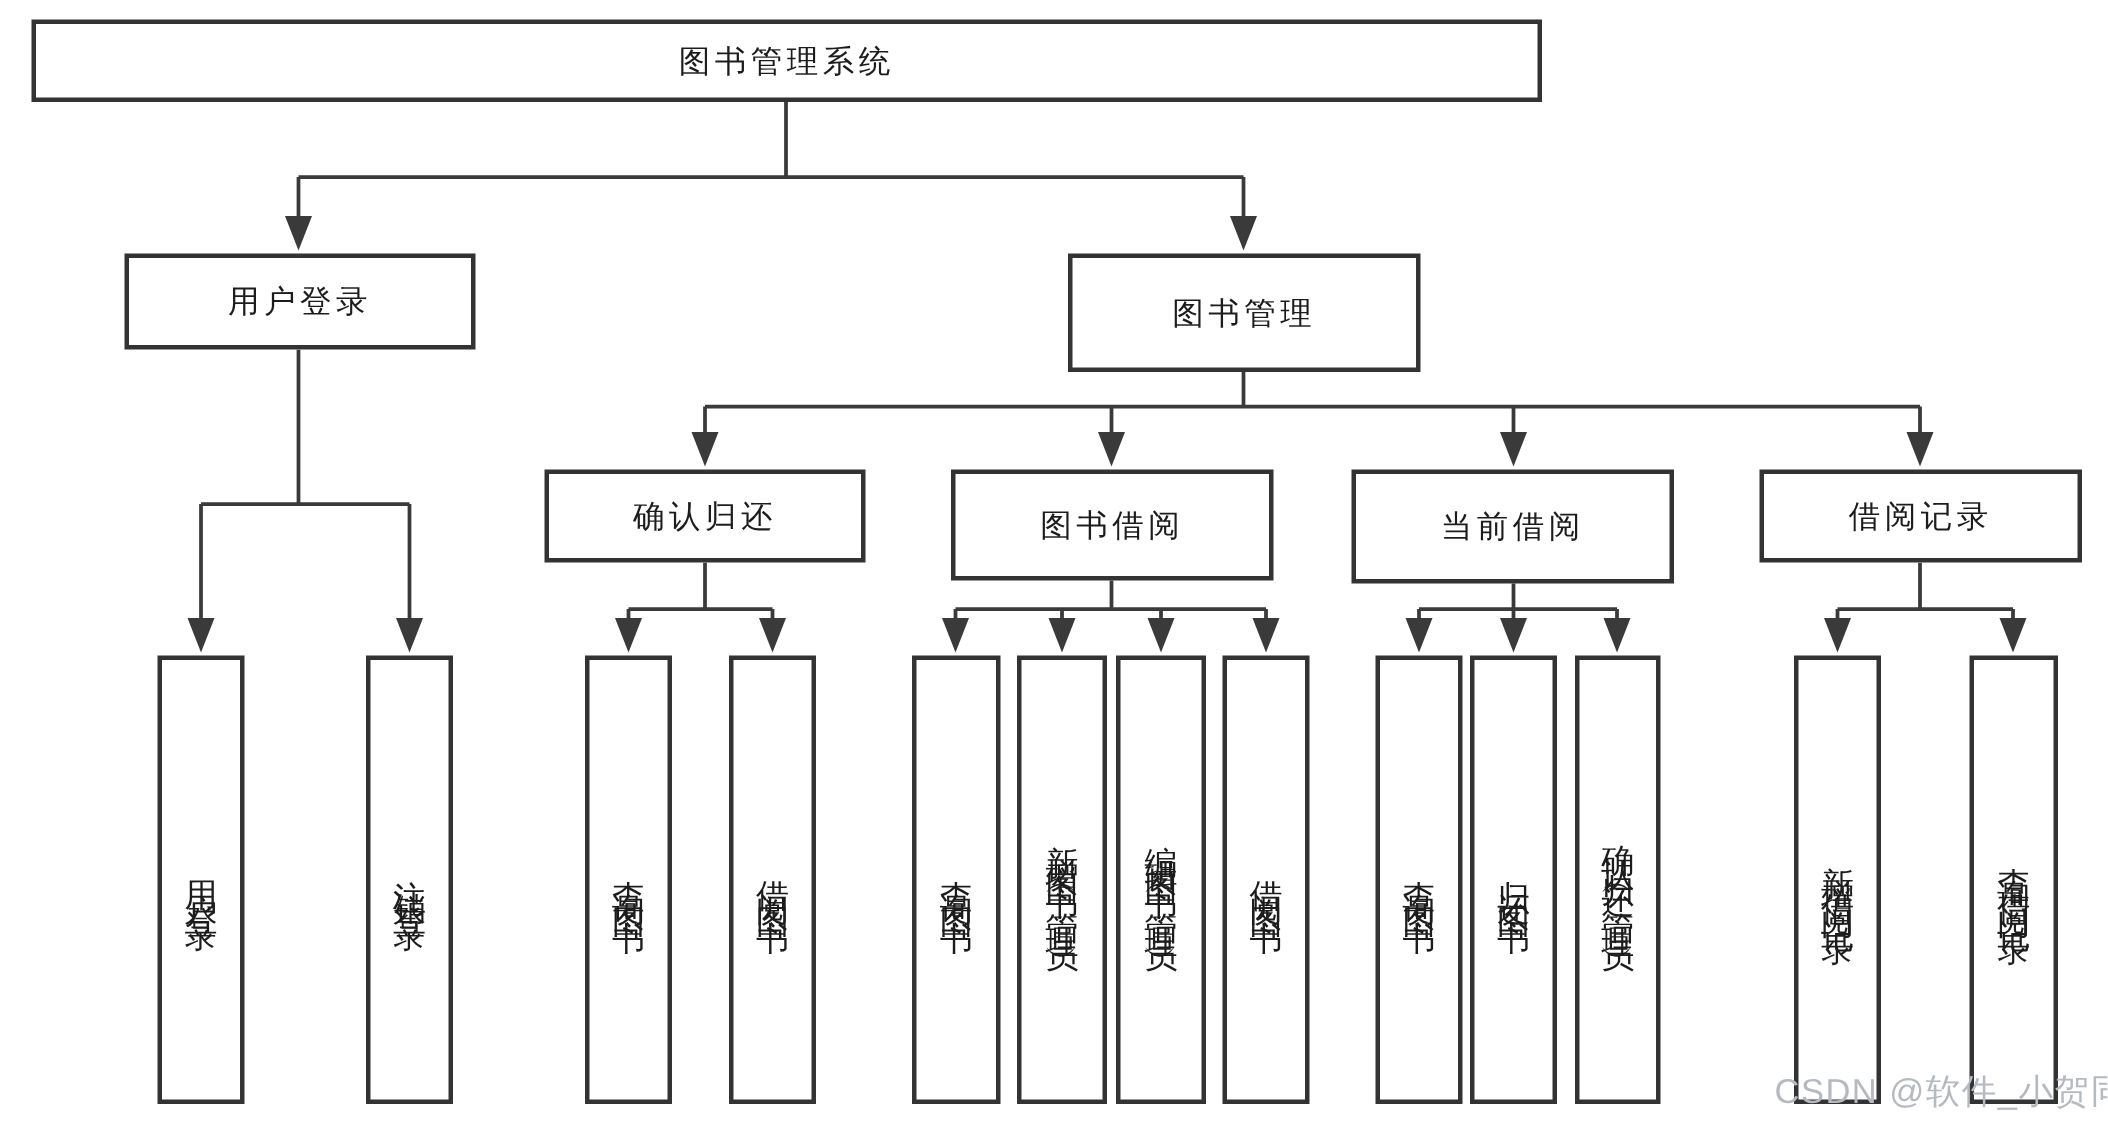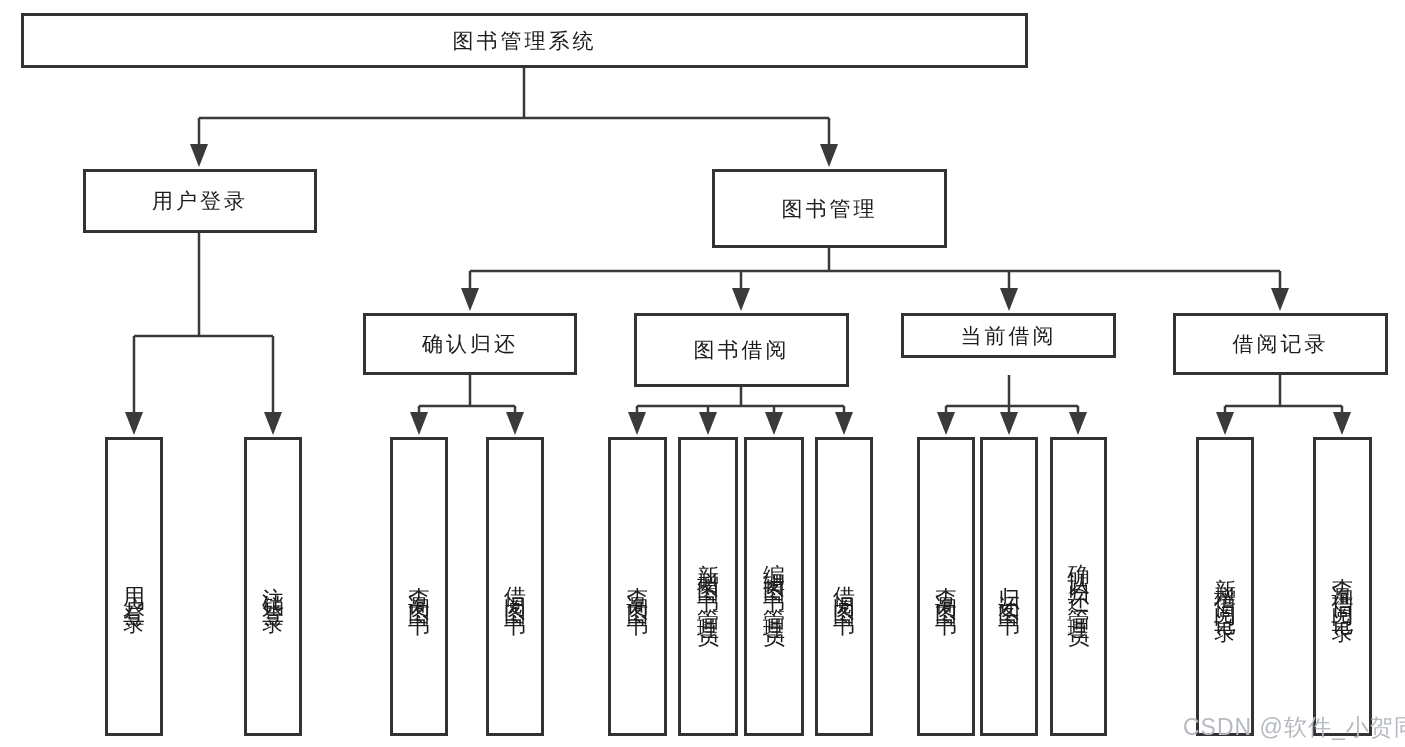--- a/index.html
+++ b/index.html
@@ -104,21 +104,21 @@
   <div class="box h" style="left:712px;top:169px;width:235px;height:79px">
     <span>图书管理</span>
   </div>
 
   <div class="box h" style="left:363px;top:313px;width:214px;height:62px">
     <span>确认归还</span>
   </div>
   <div class="box h" style="left:634px;top:313px;width:215px;height:74px">
     <span>图书借阅</span>
   </div>
-  <div class="box h" style="left:901px;top:313px;width:215px;height:45px">
+  <div class="box h" style="left:901px;top:313px;width:215px;height:76px">
     <span>当前借阅</span>
   </div>
   <div class="box h" style="left:1173px;top:313px;width:215px;height:62px">
     <span>借阅记录</span>
   </div>
 
   <div class="box v" style="left:105px;top:437px;width:58px;height:299px">
     <span>用户登录</span>
   </div>
   <div class="box v" style="left:244px;top:437px;width:58px;height:299px">

